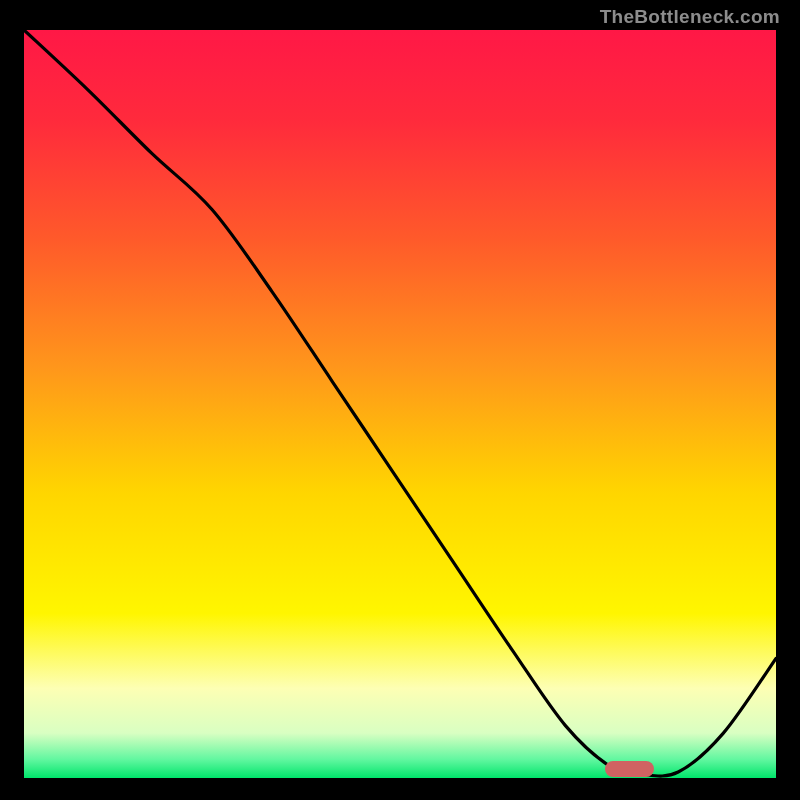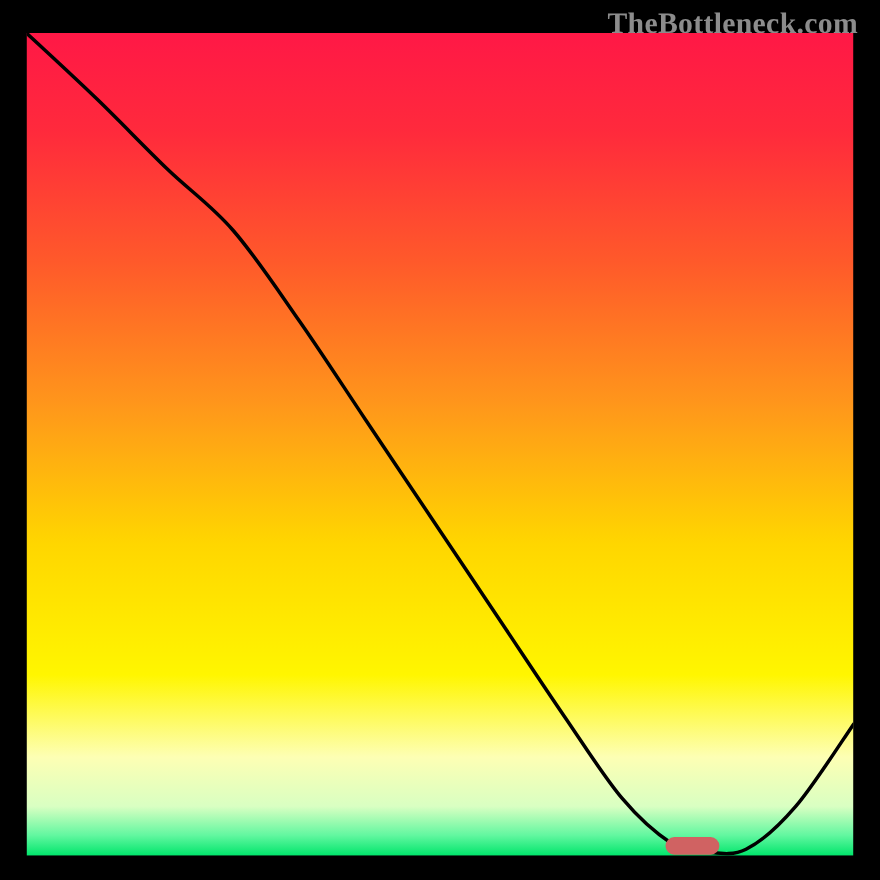--- a/index.html
+++ b/index.html
@@ -20,22 +20,22 @@
     left: 24px;
     top: 30px;
     width: 752px;
     height: 748px;
     overflow: hidden;
   }
   .watermark {
     position: absolute;
     top: 6px;
     right: 20px;
-    font-family: Liberation Serif, serif;
-    font-size: 27px;
+    font-family: Liberation Sans, sans-serif;
+    font-size: 19px;
     font-weight: 600;
     color: #8c8c8c;
     letter-spacing: 0.3px;
     user-select: none;
   }
   svg { display: block; }
   .marker {
     position: absolute;
     background: #d06262;
     border-radius: 9px;

